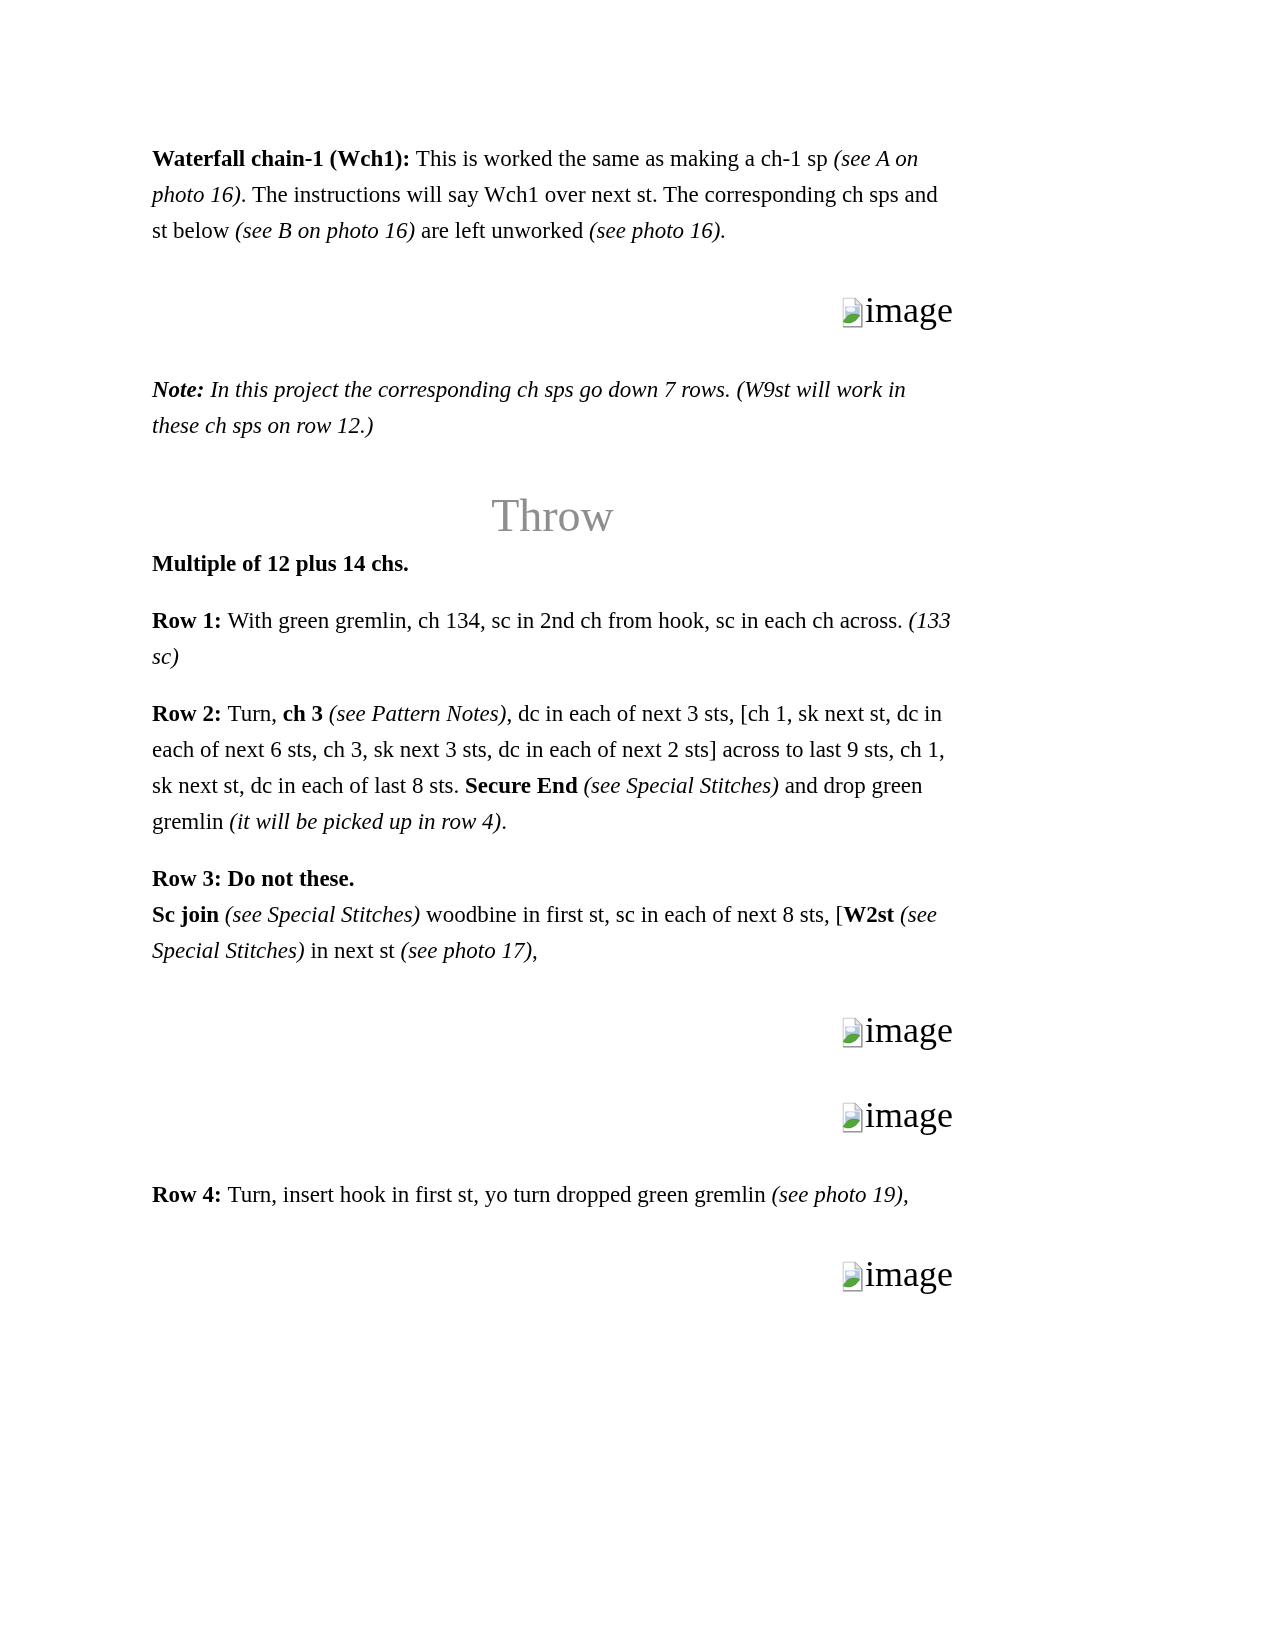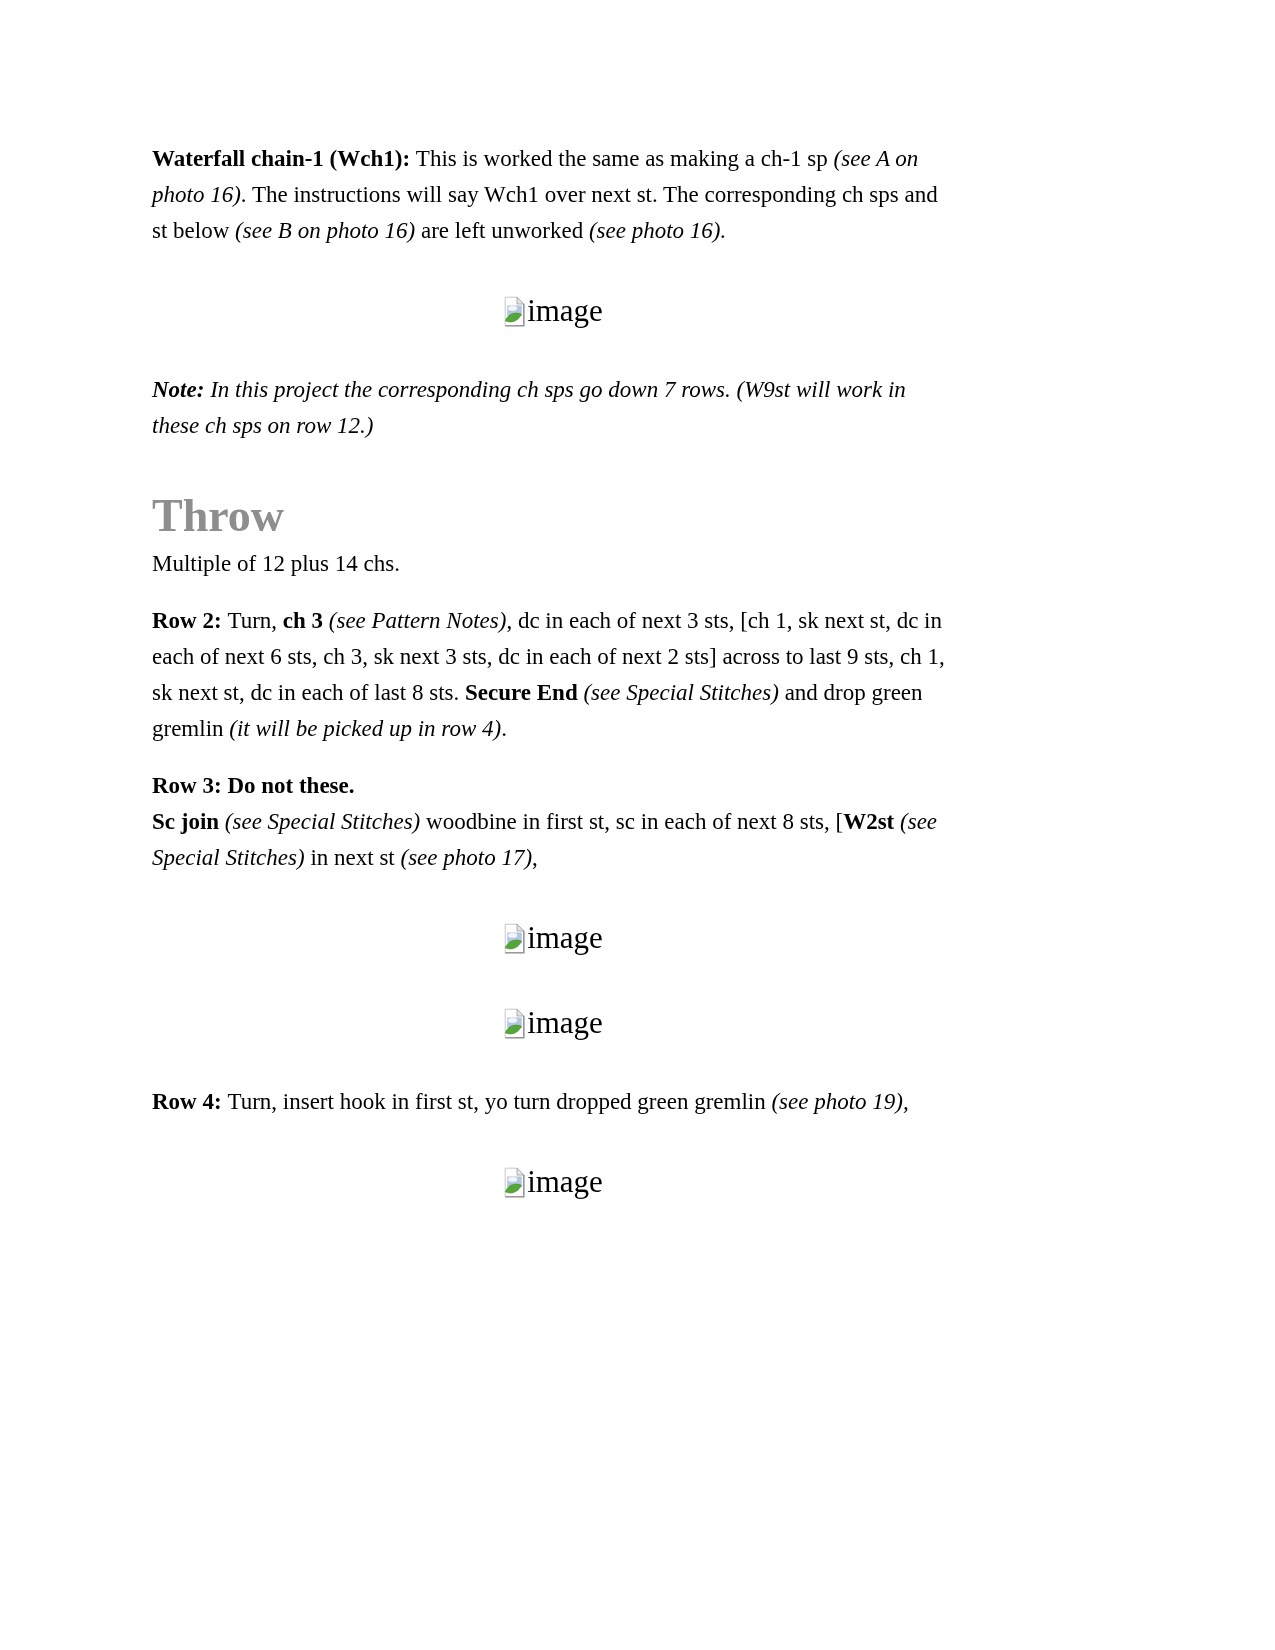--- a/index.html
+++ b/index.html
@@ -23,37 +23,37 @@
   .page > :first-child { margin-top: 0; }
   p {
     font-size: 23px;
     line-height: 36px;
     margin: 21px 0;
     text-align: left;
   }
   .b { font-weight: bold; }
   .i { font-style: italic; }
   .img-para {
-    text-align: center;
-    font-size: 31px;
+    text-align: right;
+    font-size: 36px;
     line-height: 47px;
     margin: 38px 0;
   }
   .img-para .imgph svg {
     vertical-align: -6px;
     margin-right: 1px;
   }
   h1 {
     font-size: 46px;
     line-height: 56px;
-    font-weight: bold;
-    text-align: left;
+    font-weight: normal;
+    text-align: center;
     margin: 44px 0 0 0;
   }
-  .p-tight { margin-top: 2px; }
+  .p-tight { margin-top: 2px; font-weight: bold; }
 </style>
 </head>
 <body>
 
 <div class="page">
 
   <p><span class="b">Waterfall chain-1 (Wch1): </span><span>This is worked the same as making a ch-1 sp </span><span class="i">(see A on photo 16)</span><span>. The instructions will say Wch1 over next st. The corresponding ch sps and st below </span><span class="i">(see B on photo 16)</span><span> are left unworked </span><span class="i">(see photo 16).</span></p>
 
   <p class="img-para"><span class="imgph"><svg width="24" height="31" viewBox="0 0 24 31">
           <path d="M3.2 1.2 H15 L21.8 8 V29.8 H3.2 Z" fill="#ffffff" stroke="#c9c9c9" stroke-width="1"></path>
@@ -63,20 +63,21 @@
           <ellipse cx="10.6" cy="12.4" rx="4.6" ry="2.4" fill="#f2f5fa"></ellipse>
           <path d="M3.2 24.8 C7.5 15.5 15.5 16.5 19.5 18.2 C15.5 26.5 7.5 27.2 3.2 24.8 Z" fill="#55a63a" stroke="#3f8a2a" stroke-width="0.5"></path>
         </svg></span><span>image</span></p>
 
   <p><span class="b i">Note: </span><span class="i">In this project the corresponding ch sps go down 7 rows. (W9st will work in these ch sps on row 12.)</span></p>
 
   <h1 style="color: rgb(142, 142, 142);">Throw</h1>
 
   <p class="p-tight"><span>Multiple of 12 plus 14 chs.</span></p>
 
+  <p><span class="b">Row 1: </span><span>With green gremlin, ch 134, sc in 2nd ch from hook, sc in each ch across. </span><span class="i">(133 sc)</span></p>
 
   <p><span class="b">Row 2: </span><span>Turn, </span><span class="b">ch 3 </span><span class="i">(see Pattern Notes)</span><span>, dc in each of next 3 sts, [ch 1, sk next st, dc in each of next 6 sts, ch 3, sk next 3 sts, dc in each of next 2 sts] across to last 9 sts, ch 1, sk next st, dc in each of last 8 sts. </span><span class="b">Secure End </span><span class="i">(see Special Stitches)</span><span> and drop green gremlin </span><span class="i">(it will be picked up in row 4)</span><span>.</span></p>
 
   <p><span class="b">Row 3: Do not these.</span><br><span class="b">Sc join </span><span class="i">(see Special Stitches)</span><span> woodbine in first st, sc in each of next 8 sts, [</span><span class="b">W2st </span><span class="i">(see Special Stitches)</span><span> in next st </span><span class="i">(see photo 17)</span><span>,</span></p>
 
   <p class="img-para"><span class="imgph"><svg width="24" height="31" viewBox="0 0 24 31">
           <path d="M3.2 1.2 H15 L21.8 8 V29.8 H3.2 Z" fill="#ffffff" stroke="#c9c9c9" stroke-width="1"></path>
           <path d="M21.8 8 V29.8 H3.2" fill="none" stroke="#9a9a9a" stroke-width="1.6"></path>
           <path d="M15 1.2 L21.8 8 H15 Z" fill="#e7e7e7" stroke="#9a9a9a" stroke-width="0.8"></path>
           <rect x="5.2" y="9.5" width="14.6" height="10.5" fill="#b3c7e1"></rect>

